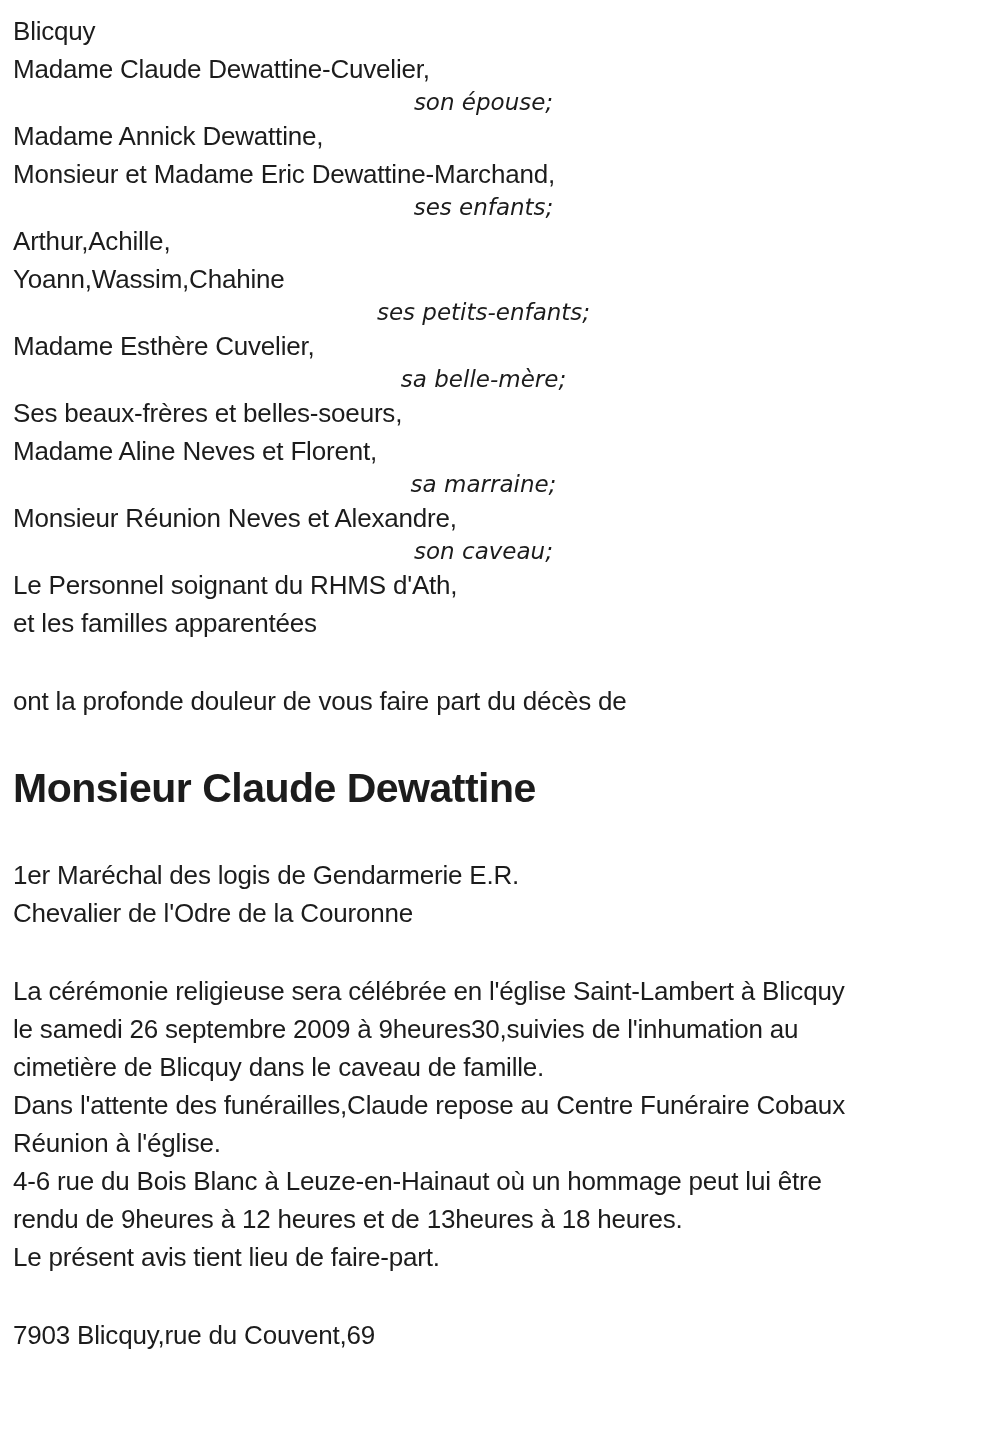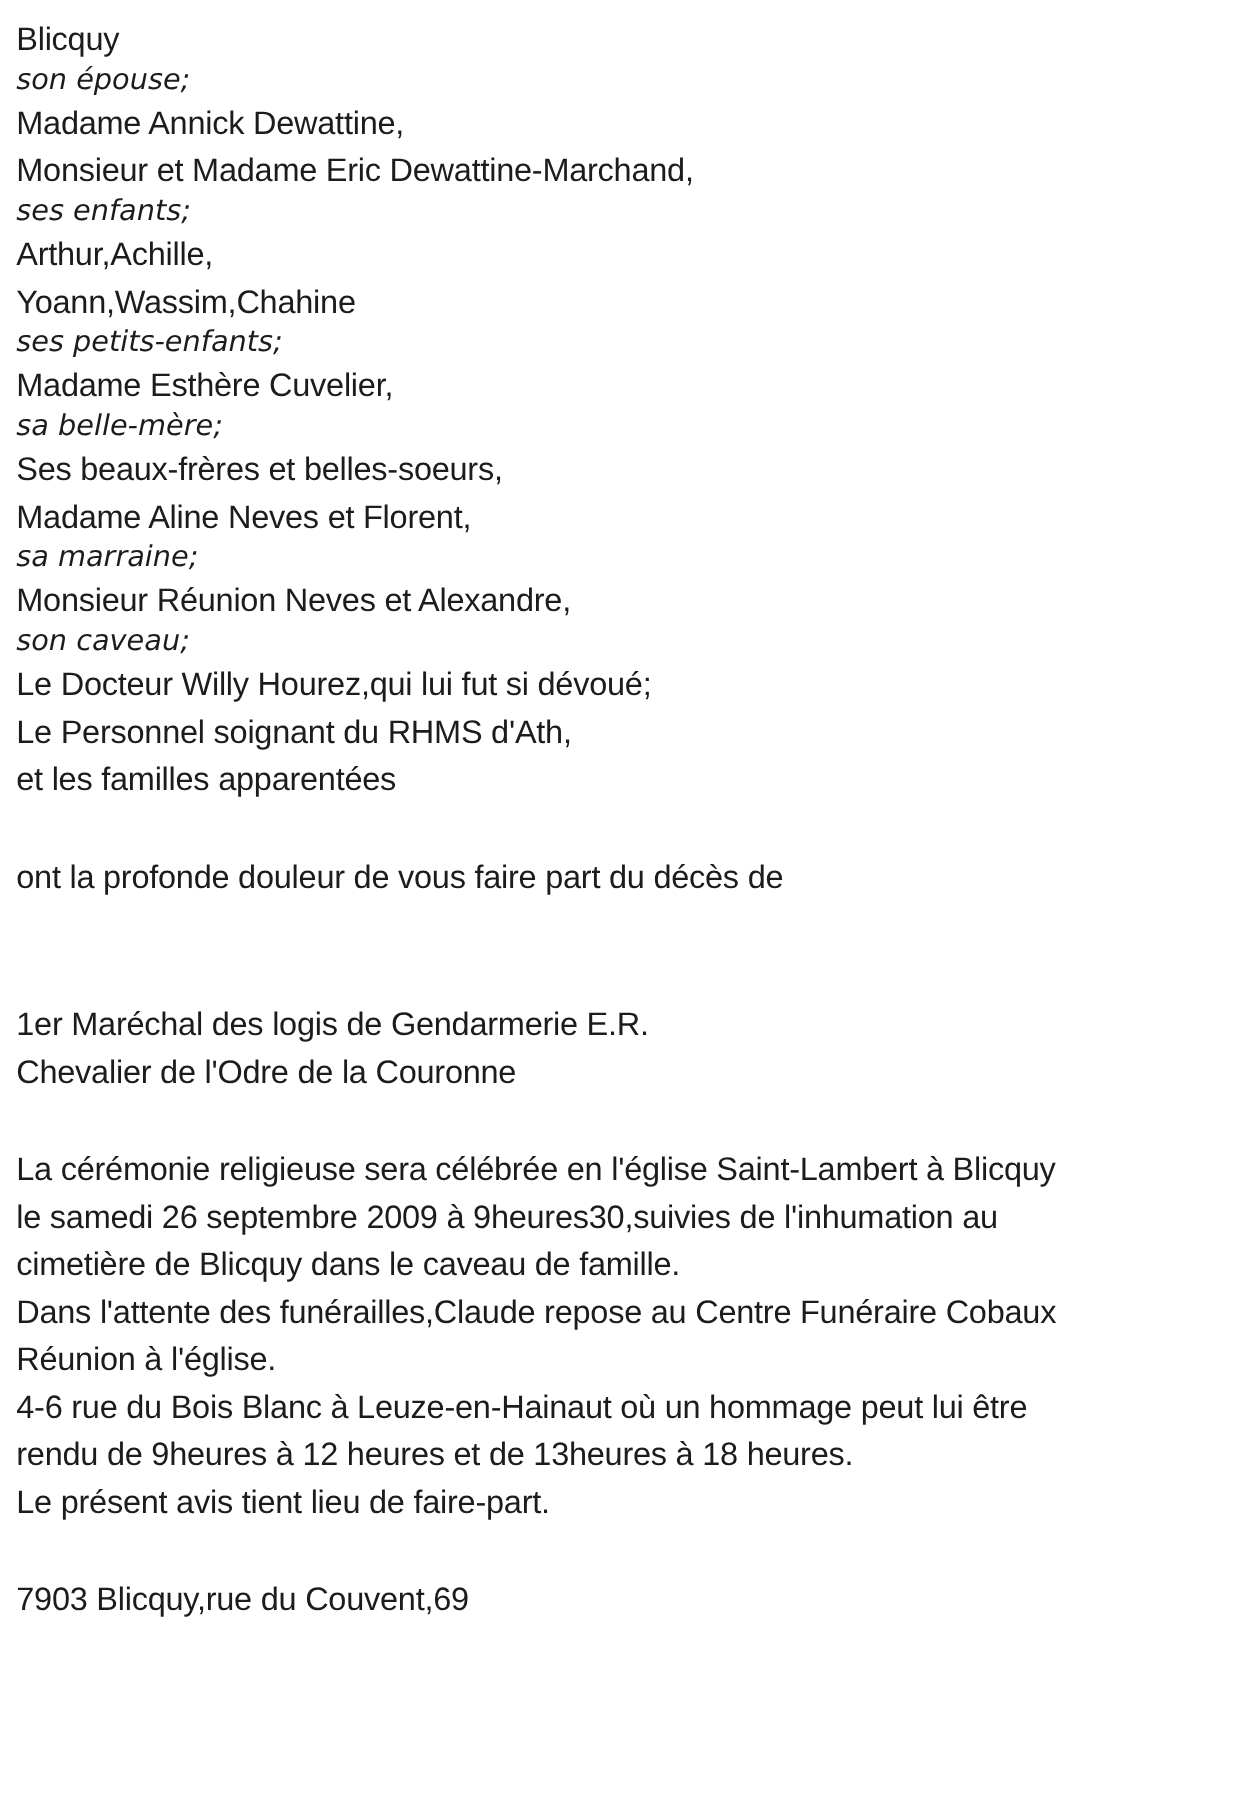--- a/index.html
+++ b/index.html
@@ -25,59 +25,60 @@
     line-height: 38px;
     white-space: pre;
     text-align: left;
     letter-spacing: -0.2px;
   }
   .line.relation {
     font-family: "DejaVu Sans", sans-serif;
     font-style: italic;
     font-size: 23px;
     line-height: 29px;
-    text-align: left;
+    text-align: center;
     letter-spacing: 0;
   }
   .line.title {
     font-weight: bold;
     font-size: 41px;
     line-height: 56px;
     letter-spacing: -0.5px;
   }
   .gap {
     height: 40px;
   }
 </style>
 </head>
 <body>
 
 <div class="doc">
   <div id="lines-container">
       <div class="line normal">Blicquy</div>
+      <div class="line normal">Madame Claude Dewattine-Cuvelier,</div>
       <div class="line relation">son épouse;</div>
       <div class="line normal">Madame Annick Dewattine,</div>
       <div class="line normal">Monsieur et Madame Eric Dewattine-Marchand,</div>
       <div class="line relation">ses enfants;</div>
       <div class="line normal">Arthur,Achille,</div>
       <div class="line normal">Yoann,Wassim,Chahine</div>
       <div class="line relation">ses petits-enfants;</div>
       <div class="line normal">Madame Esthère Cuvelier,</div>
       <div class="line relation">sa belle-mère;</div>
       <div class="line normal">Ses beaux-frères et belles-soeurs,</div>
       <div class="line normal">Madame Aline Neves et Florent,</div>
       <div class="line relation">sa marraine;</div>
       <div class="line normal">Monsieur Réunion Neves et Alexandre,</div>
       <div class="line relation">son caveau;</div>
-      <div class="line normal">Le Docteur Willy Hourez,qui lui fut si dévoué;</div>
       <div class="line normal">Le Personnel soignant du RHMS d'Ath,</div>
       <div class="line normal">et les familles apparentées</div>
       <div class="gap"></div>
       <div class="line normal">ont la profonde douleur de vous faire part du décès de</div>
       <div class="gap"></div>
+      <div class="line title">Monsieur Claude Dewattine</div>
       <div class="gap"></div>
       <div class="line normal">1er Maréchal des logis de Gendarmerie E.R.</div>
       <div class="line normal">Chevalier de l'Odre de la Couronne</div>
       <div class="gap"></div>
       <div class="line normal">La cérémonie religieuse sera célébrée en l'église Saint-Lambert à Blicquy</div>
       <div class="line normal">le samedi 26 septembre 2009 à 9heures30,suivies de l'inhumation au</div>
       <div class="line normal">cimetière de Blicquy dans le caveau de famille.</div>
       <div class="line normal">Dans l'attente des funérailles,Claude repose au Centre Funéraire Cobaux</div>
       <div class="line normal">Réunion à l'église.</div>
       <div class="line normal">4-6 rue du Bois Blanc à Leuze-en-Hainaut où un hommage peut lui être</div>

